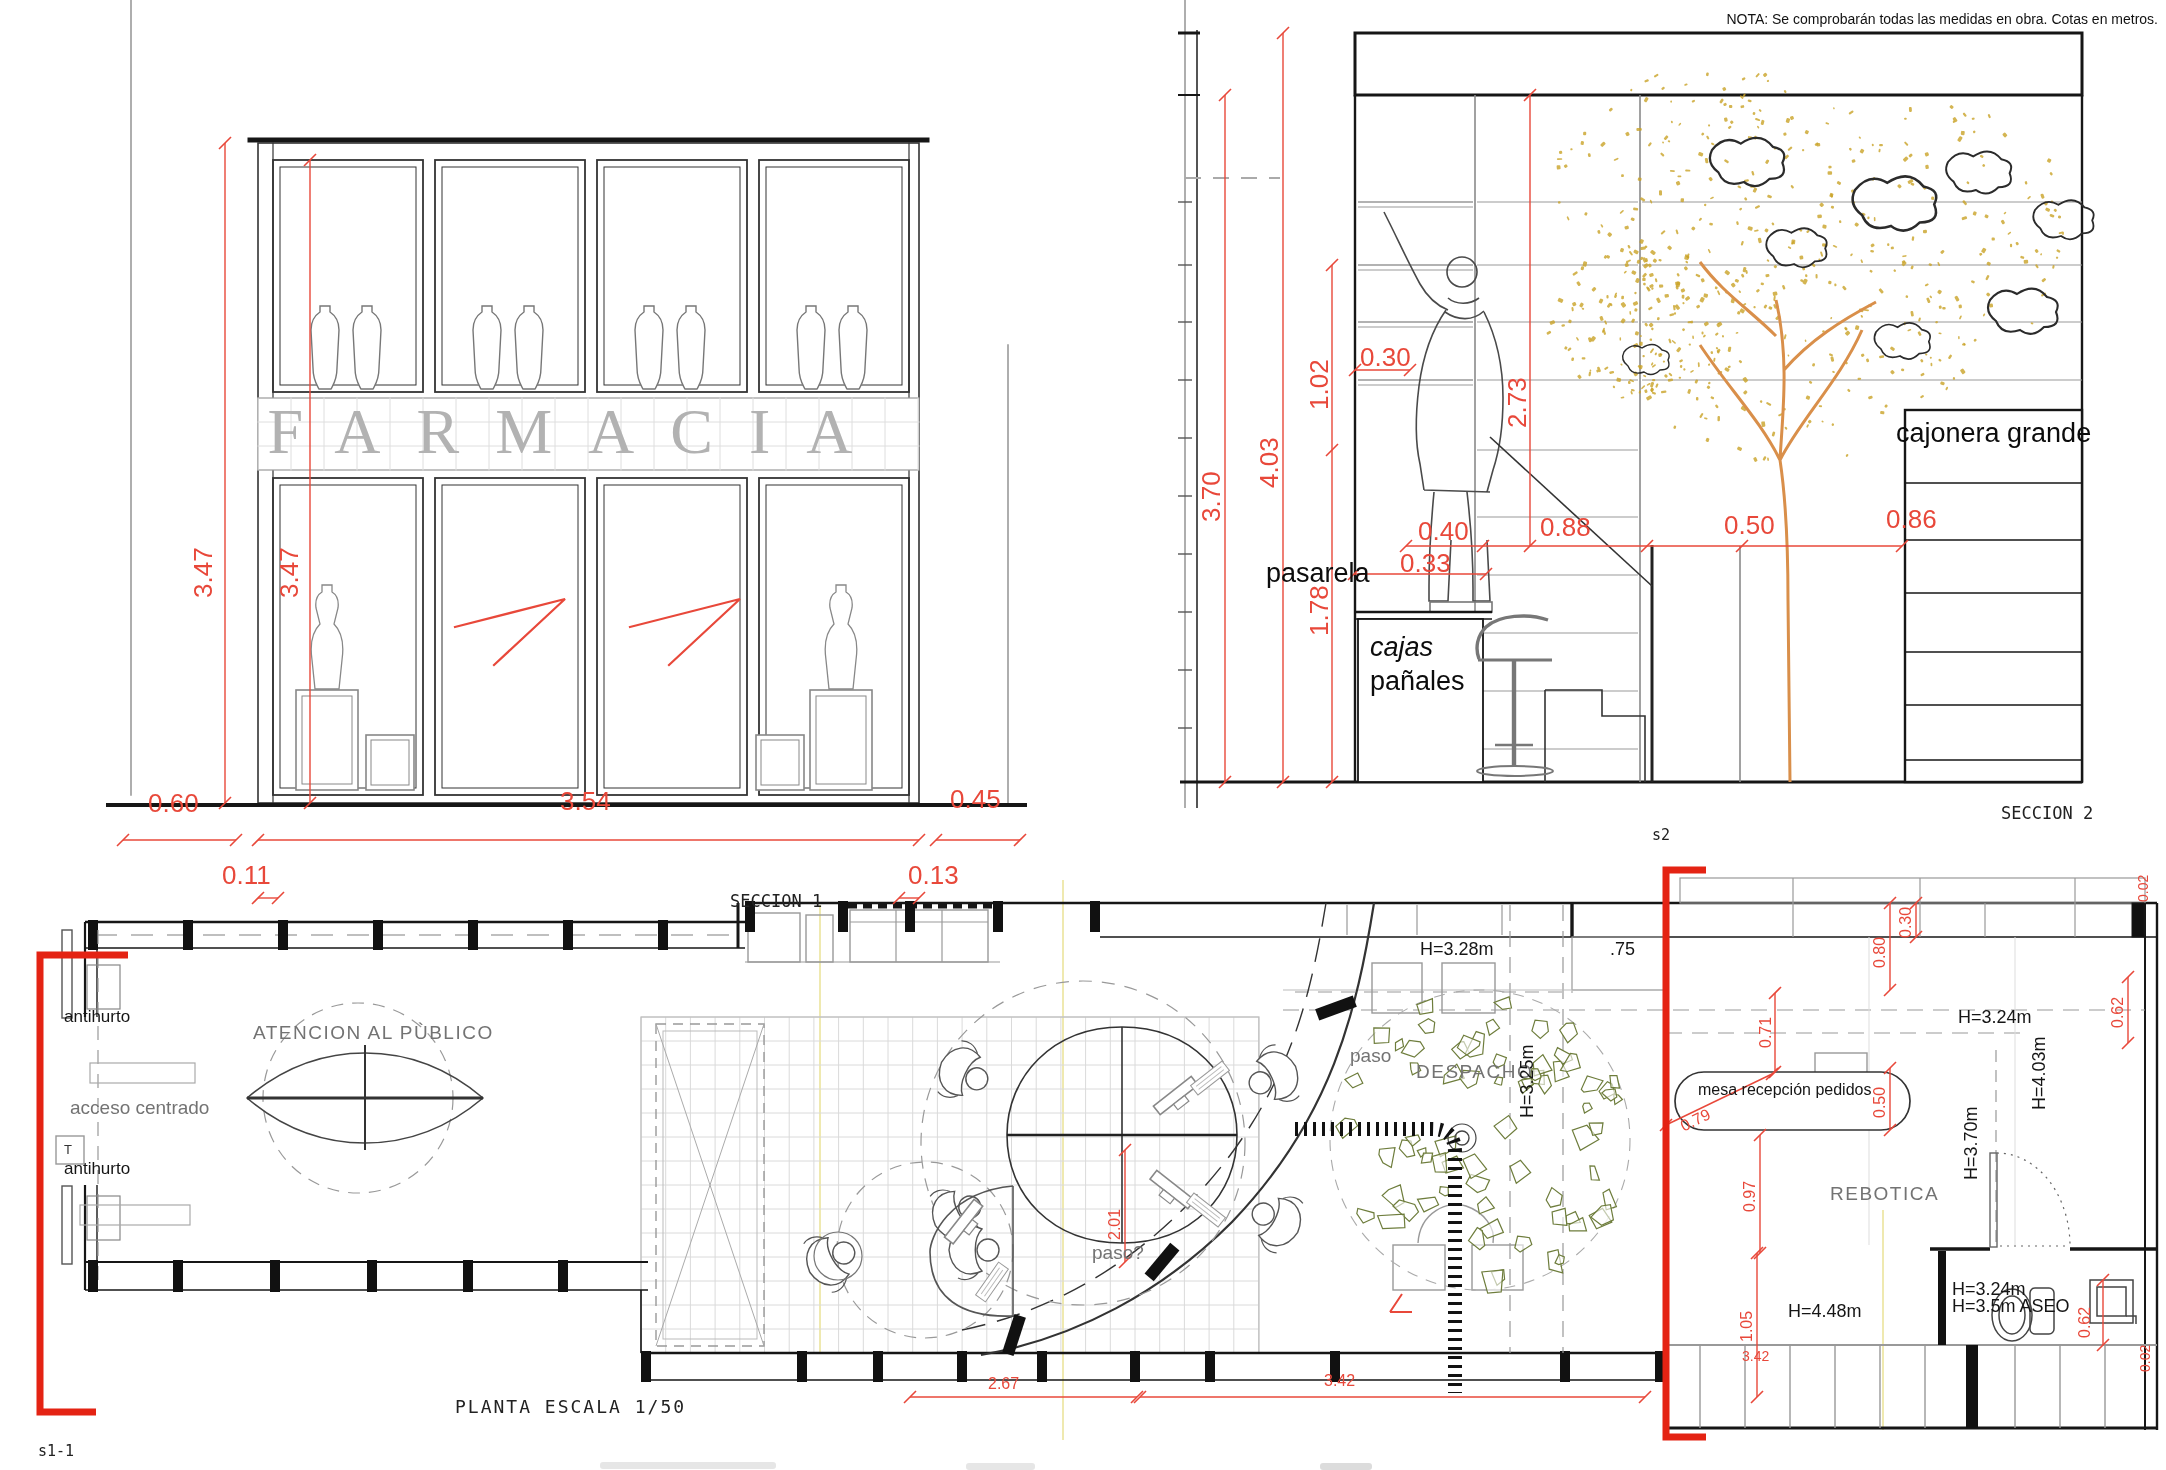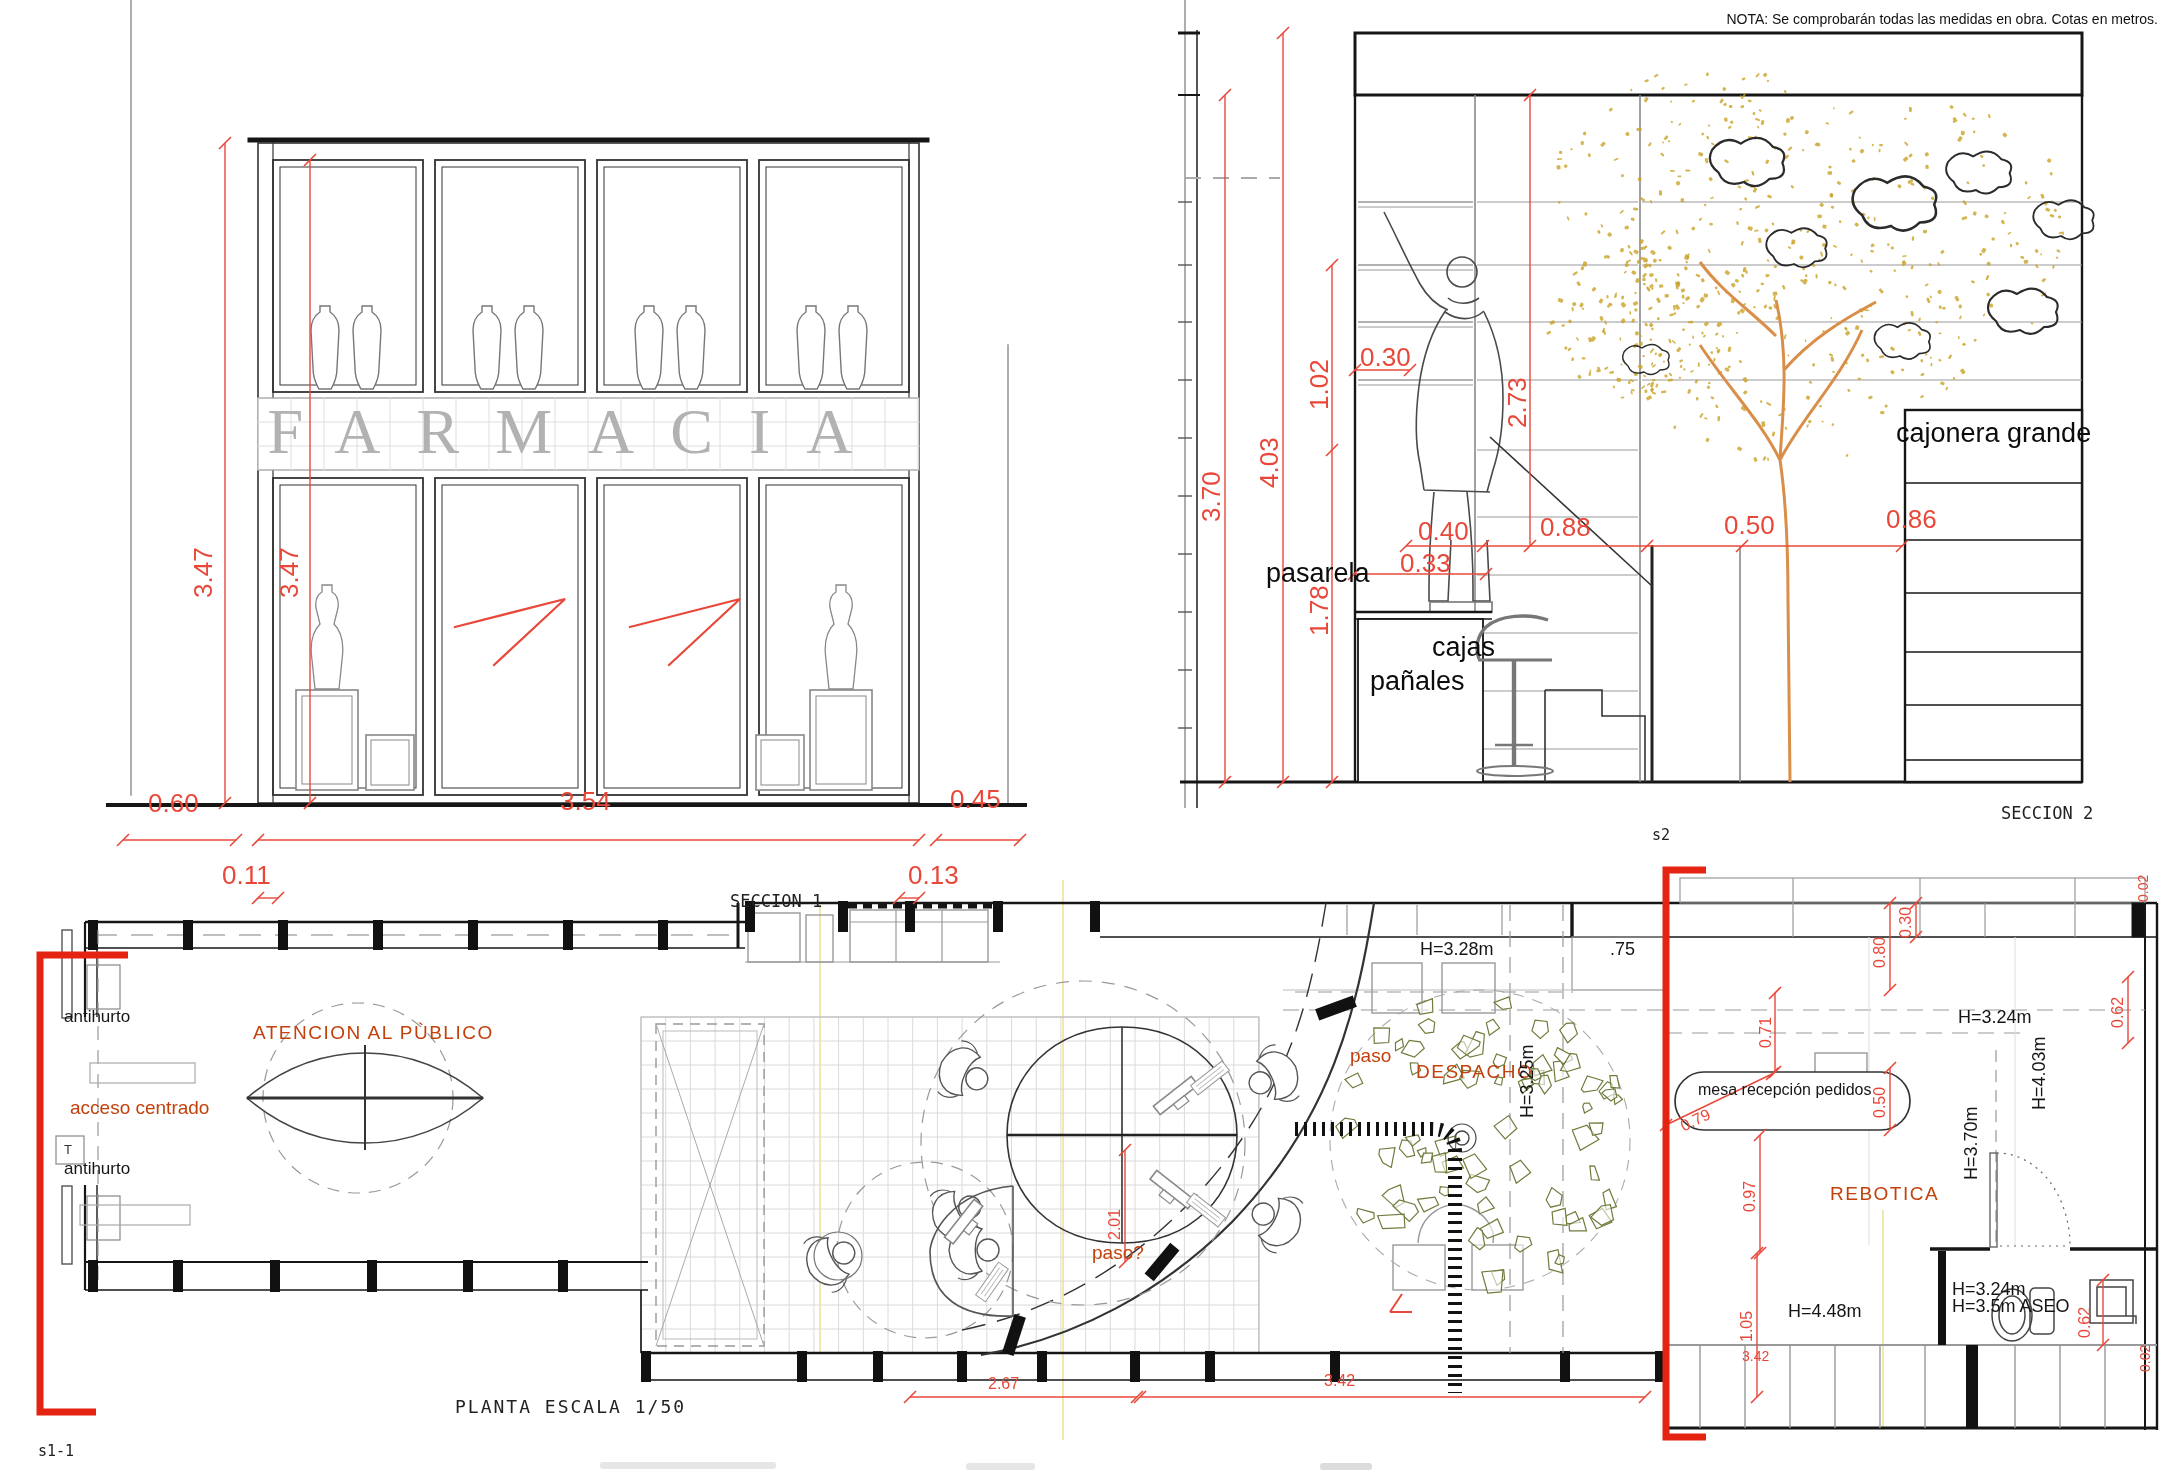--- a/index.html
+++ b/index.html
@@ -8,21 +8,21 @@
   svg{position:absolute;left:0;top:0;}
   .lb{position:absolute;white-space:nowrap;color:#111;line-height:1;}
   .red{color:#e8483a;}
   .dim26{font-size:26px;}
   .dim16{font-size:16px;}
   .dim14{font-size:14px;}
   .rot{transform:rotate(-90deg);transform-origin:0 0;}
   .rotd{transform:rotate(-26deg);transform-origin:0 0;}
   .mono{font-family:"DejaVu Sans Mono", monospace;color:#222;}
   .blk27{font-size:27px;color:#0c0c0c;}
-  .lab19{font-size:19px;color:#c2410c;}
+  .lab19{font-size:19px;color:#737373;}
   .lab18{font-size:18px;color:#151515;}
   .lab17{font-size:17px;color:#151515;}
   .lab16{font-size:16px;color:#151515;}
   .ls1{letter-spacing:1.5px;}
   .sign{font-family:"Liberation Serif", serif;font-size:64px;color:#b2b2b2;
         letter-spacing:36px;text-align:center;font-weight:400;}
   .note{font-size:14px;color:#111;text-align:center;}
   .sbar{position:absolute;height:7px;background:#e6e6e6;border-radius:3px;}
 </style>
 </head>
@@ -1261,21 +1261,21 @@
 <div class="lb red dim26 rot" style="left:1306px;top:410px;">1.02</div>
 <div class="lb red dim26 rot" style="left:1504px;top:428px;">2.73</div>
 <div class="lb red dim26 rot" style="left:1306px;top:636px;">1.78</div>
 <div class="lb red dim26" style="left:1360px;top:344px;">0.30</div>
 <div class="lb red dim26" style="left:1418px;top:518px;">0.40</div>
 <div class="lb red dim26" style="left:1540px;top:514px;">0.88</div>
 <div class="lb red dim26" style="left:1724px;top:512px;">0.50</div>
 <div class="lb red dim26" style="left:1886px;top:506px;">0.86</div>
 <div class="lb red dim26" style="left:1400px;top:550px;">0.33</div>
 <div class="lb blk27" style="left:1266px;top:560px;">pasarela</div>
-<div class="lb blk27" style="left:1432px;top:634px;">cajas</div>
+<div class="lb blk27" style="left:1370px;top:634px;font-style:italic;">cajas</div>
 <div class="lb blk27" style="left:1370px;top:668px;">pañales</div>
 <div class="lb blk27" style="left:1896px;top:420px;">cajonera grande</div>
 <div class="lb mono" style="left:1963px;top:805px;font-size:17px;margin-left:38px;">SECCION 2</div>
 <div class="lb mono" style="left:1652px;top:828px;font-size:15px;">s2</div>
 
 <div class="lb mono" style="left:455px;top:1398px;font-size:18px;letter-spacing:2px;">PLANTA ESCALA 1/50</div>
 <div class="lb mono" style="left:38px;top:1444px;font-size:15px;">s1-1</div>
 <div class="lb lab17" style="left:64px;top:1008px;">antihurto</div>
 <div class="lb lab17" style="left:64px;top:1160px;">antihurto</div>
 <div class="lb" style="left:64px;top:1143px;font-size:13px;color:#333;">T</div>

